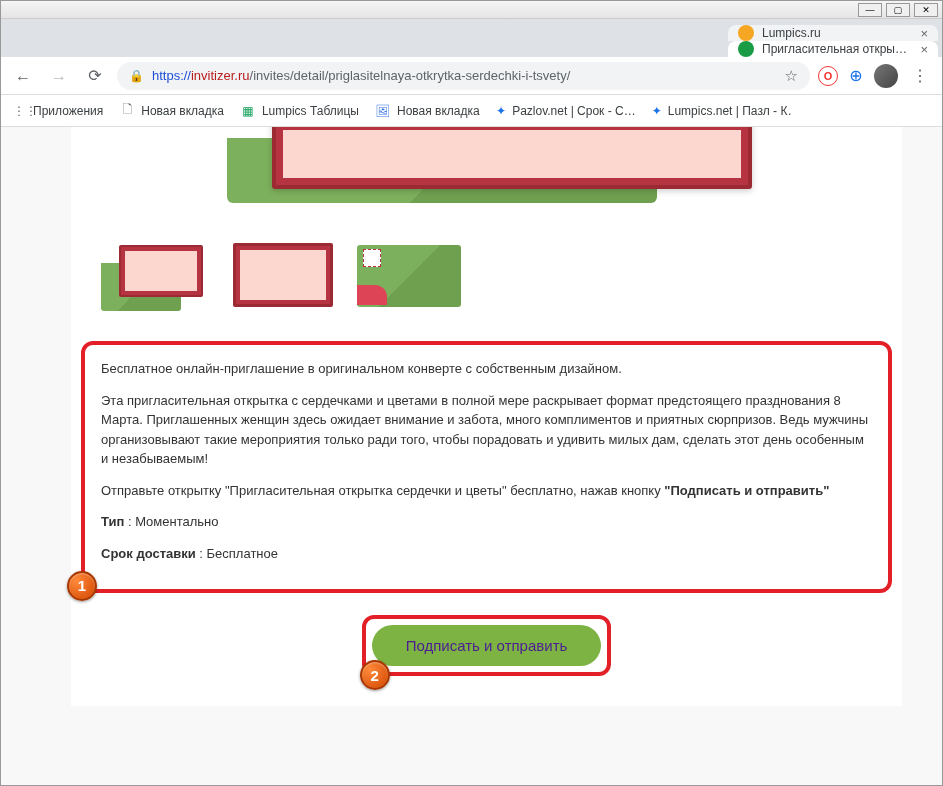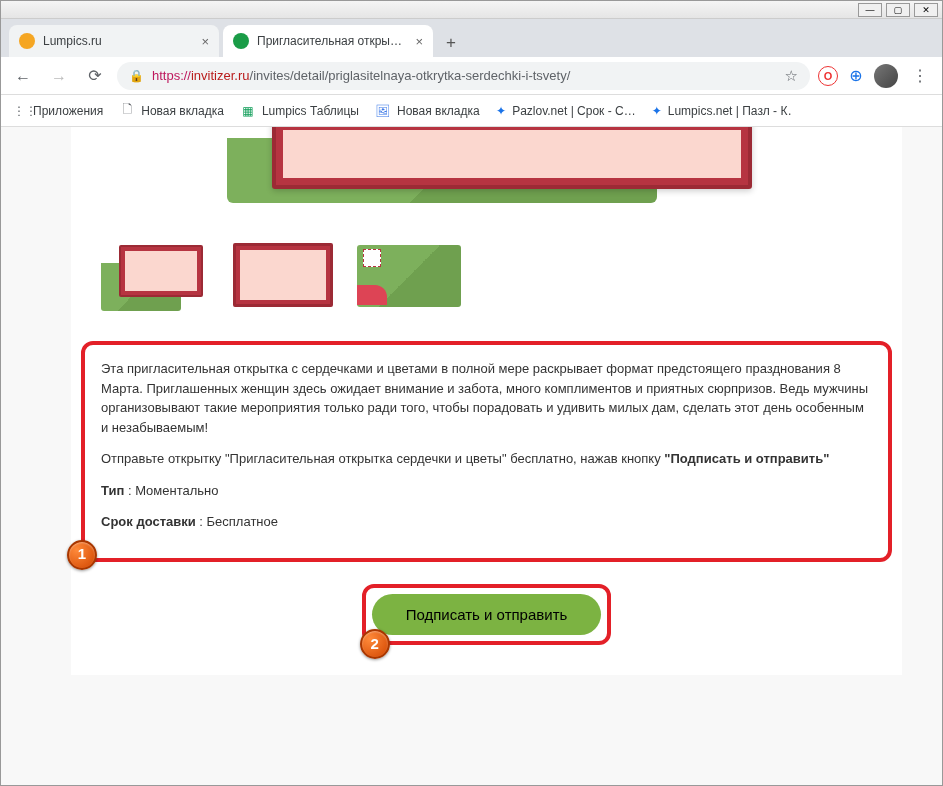--- a/index.html
+++ b/index.html
@@ -28,21 +28,21 @@
     font-size: 9px;
     display: flex; align-items: center; justify-content: center;
     cursor: pointer;
   }
   
   
   .tabstrip {
     height: 38px;
     background: #dee1e6;
     display: flex; align-items: flex-end;
-    padding-left: 8px; padding-top: 6px;
+    padding-left: 8px; padding-top: 6px; flex-direction: column;
   }
   .tab {
     height: 32px;
     min-width: 210px; max-width: 210px;
     background: #f1f3f4;
     border-radius: 8px 8px 0 0;
     display: flex; align-items: center;
     padding: 0 10px; gap: 8px;
     font-size: 12px; color: #3c4043;
     margin-right: 4px;
@@ -70,21 +70,21 @@
   .nav-btn.disabled { color: #bbb; cursor: default; }
   .omnibox {
     flex: 1; height: 28px;
     background: #f1f3f4;
     border-radius: 14px;
     display: flex; align-items: center;
     padding: 0 12px; gap: 8px;
     font-size: 13px; color: #333;
   }
   .lock-icon { color: #5f6368; font-size: 12px; }
-  .url-https { color: #be185d; }
+  .url-https { color: #1d4ed8; }
   .url-host { color: #b91c1c; }
   .url-path { color: #5f6368; }
   .star-icon { color: #5f6368; margin-left: auto; cursor: pointer; font-size: 15px; }
   .ext-icon { width: 20px; height: 20px; border-radius: 50%; cursor: pointer; display:flex;align-items:center;justify-content:center; }
   .ext-opera { background:#fff; border:1px solid #e33; color:#e33; font-size:11px; font-weight:bold; }
   .ext-globe { color:#1a73e8; font-size:16px; }
   .profile { width: 24px; height: 24px; border-radius: 50%; background: linear-gradient(135deg,#777,#444); cursor:pointer; }
   .menu-dots { font-size: 16px; color: #5f6368; cursor: pointer; padding: 0 6px; }
   
   
@@ -162,21 +162,21 @@
   }
   .cta-box {
     border: 4px solid #e32028;
     border-radius: 12px;
     padding: 6px 6px;
     display: inline-block;
     position: relative;
   }
   .cta-btn {
     background: #7cb342;
-    color: #000000;
+    color: #4c1d95;
     font-size: 15px;
     padding: 12px 34px;
     border: none;
     border-radius: 24px;
     cursor: pointer;
   }
   
   
   .badge {
     width: 30px; height: 30px;
@@ -291,20 +291,21 @@
               </div>
           </div>
           <div class="thumb thumb3">
             <div class="thumb3-env"></div>
               <div class="thumb3-stamp"></div>
               <div class="thumb3-deco"></div>
           </div>
         </div>
 
         <div class="desc-box">
+          <p>Бесплатное онлайн-приглашение в оригинальном конверте с собственным дизайном.</p>
           <p>Эта пригласительная открытка с сердечками и цветами в полной мере раскрывает формат предстоящего празднования 8 Марта. Приглашенных женщин здесь ожидает внимание и забота, много комплиментов и приятных сюрпризов. Ведь мужчины организовывают такие мероприятия только ради того, чтобы порадовать и удивить милых дам, сделать этот день особенным и незабываемым!</p>
           <p>
             <span>Отправьте открытку "Пригласительная открытка сердечки и цветы" бесплатно, нажав кнопку </span><b>"Подписать и отправить"</b>
           </p>
           <p><b>Тип</b><span> : Моментально</span></p>
           <p><b>Срок доставки</b><span> : Бесплатное</span></p>
           <div class="badge badge1">1</div>
         </div>
 
         <div class="cta-wrap">

